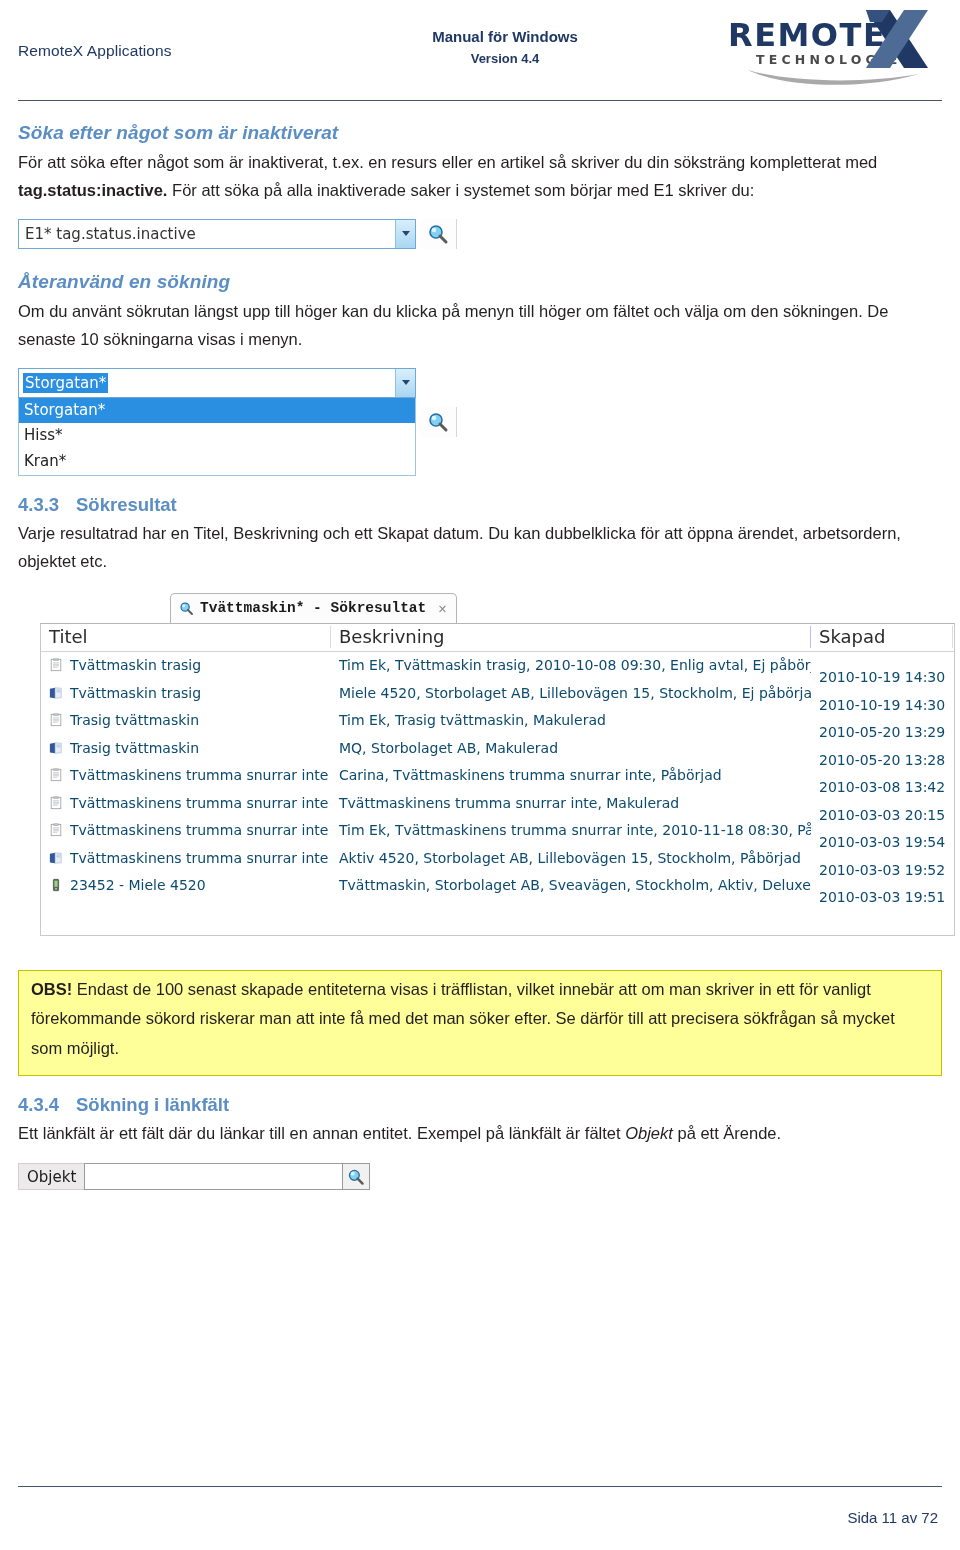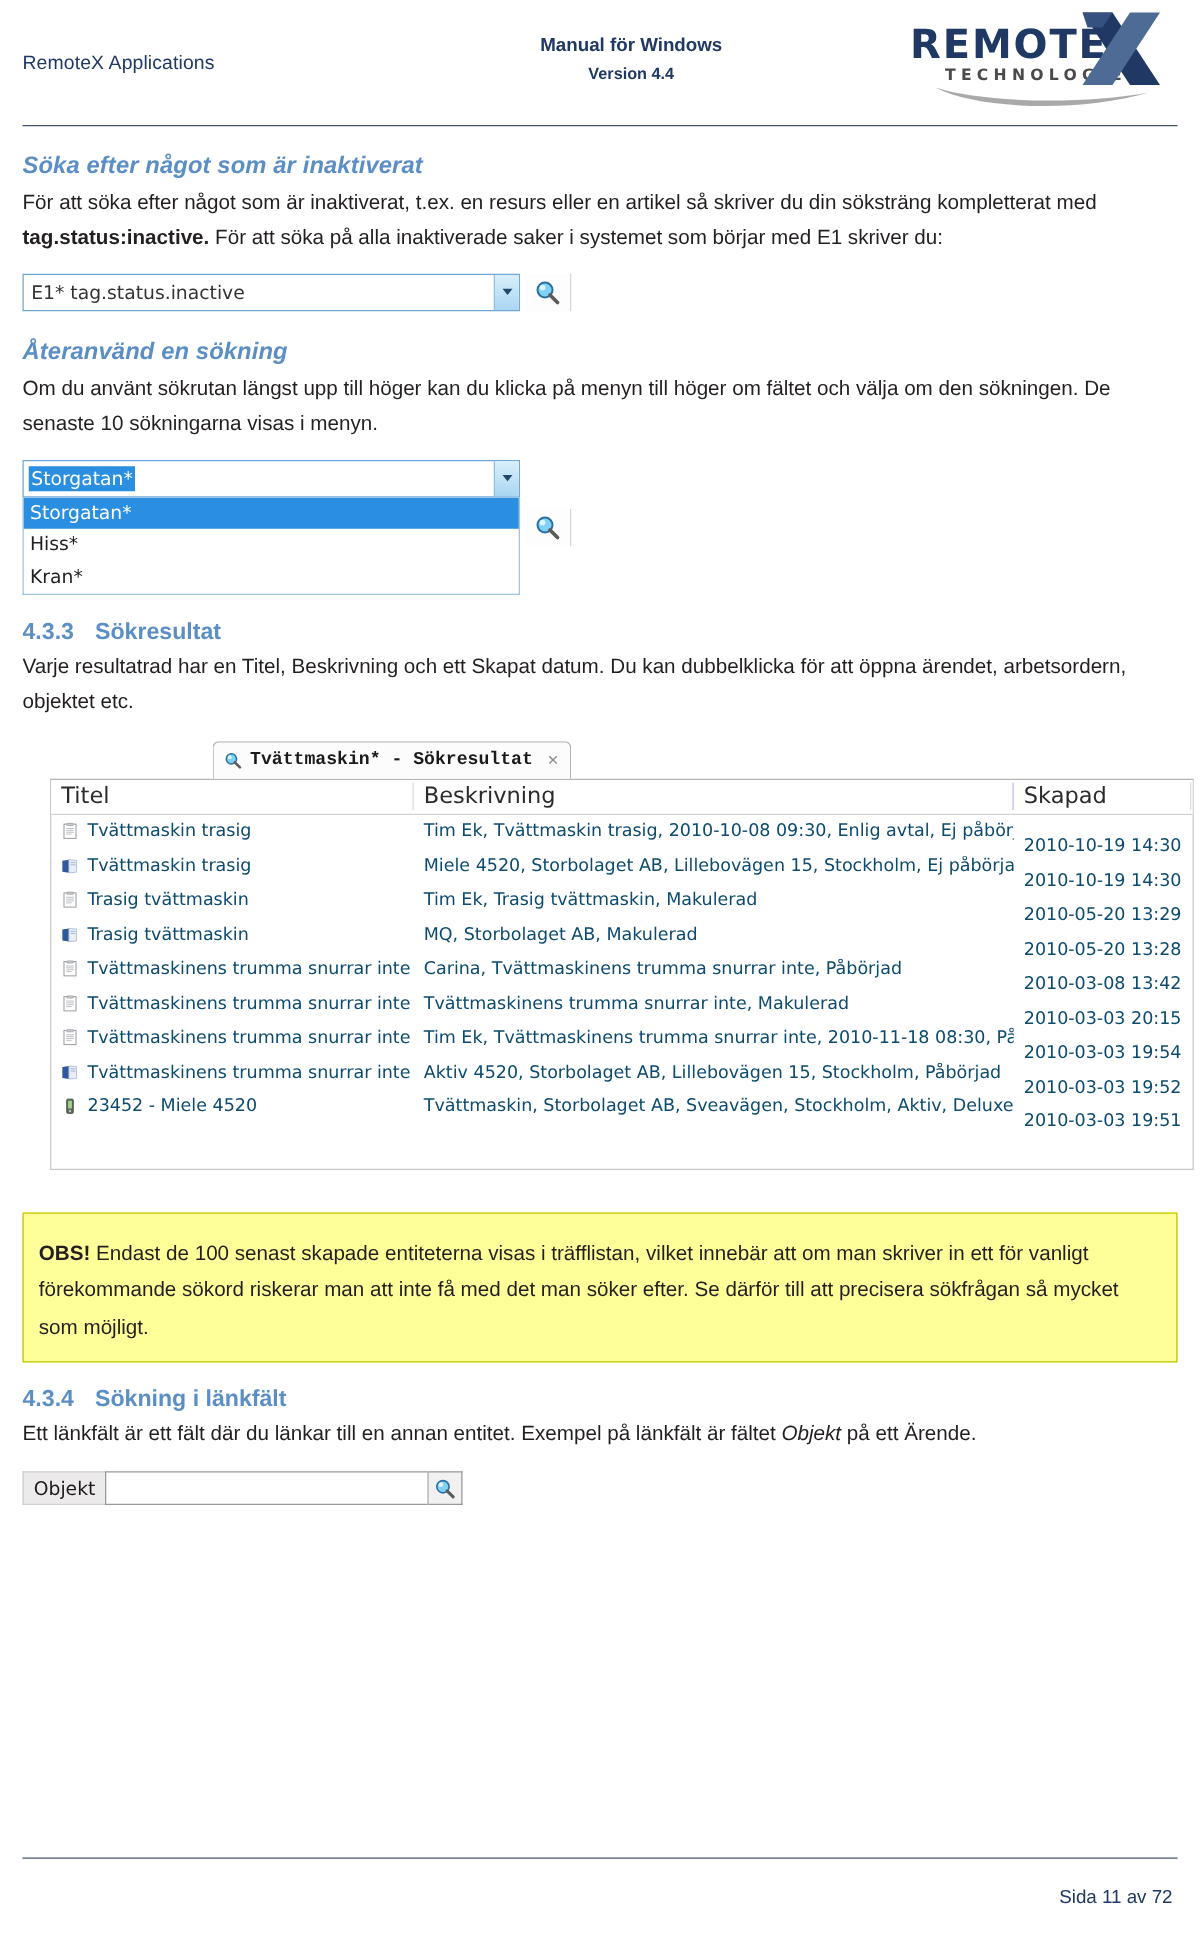--- a/index.html
+++ b/index.html
@@ -259,21 +259,21 @@
   }
   .grid-row .cell.c2 { width: 480px; }
   .grid-row .cell.c3 { width: 142px; margin-top: 24px; }
   .row-icon { width: 14px; height: 16px; flex: none; display: block; }
 
   
   .note-box {
     margin: 34px 18px 0 18px;
     background: #ffff99;
     border: 1px solid #c3c300;
-    padding: 18px 12px 12px 12px;
+    padding: 4px 12px 12px 12px;
     box-sizing: border-box;
   }
   .note-box p {
     margin: 0;
     font-size: 16.5px;
     line-height: 1.78;
     color: #231f20;
   }
   .note-box b { font-weight: bold; }
 

